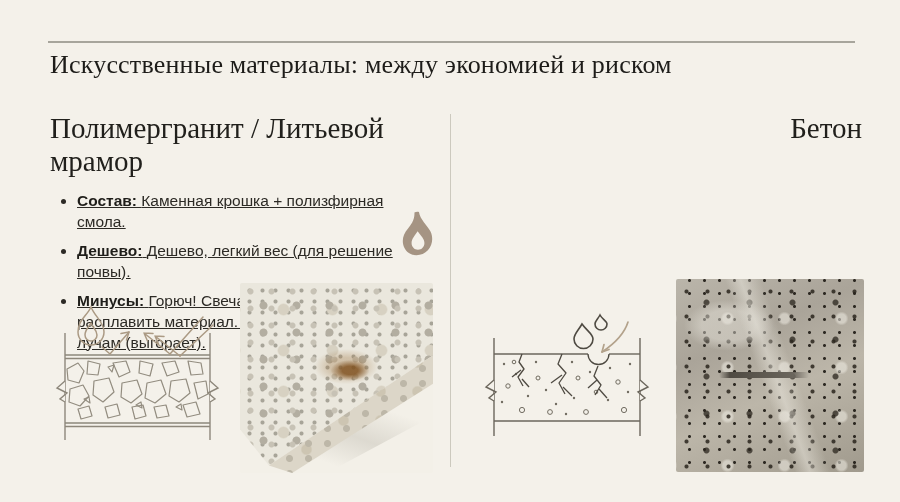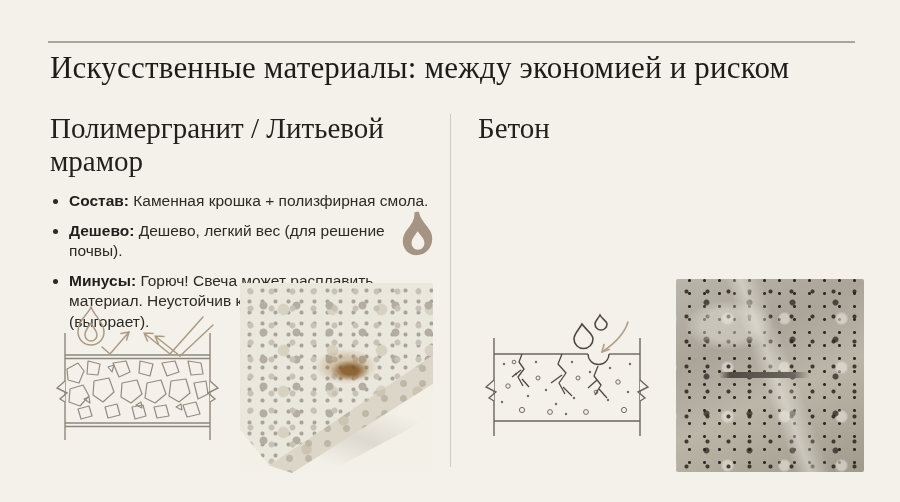--- a/index.html
+++ b/index.html
@@ -4,31 +4,31 @@
 <style>
   html,body{margin:0;padding:0;background:#f4f1ea;}
   .canvas{
     position:relative;width:900px;height:502px;background:#f4f1ea;
     font-family:"Liberation Sans",sans-serif;color:#2c2a25;overflow:hidden;
     border-radius:12px;
   }
   .top-rule{position:absolute;left:48px;top:41px;width:807px;height:2px;background:#a7a59c;}
   .title{
     position:absolute;left:50px;top:50px;width:820px;margin:0;
-    font-family:"Liberation Serif",serif;font-weight:500;font-size:31px;
+    font-family:"Liberation Serif",serif;font-weight:500;font-size:26px;
     color:#1d1c19;letter-spacing:.2px;
   }
   .col{position:absolute;top:112px;}
   .col-left{left:50px;width:392px;}
-  .col-right{left:478px;width:384px;}
+  .col-right{left:478px;width:384px;text-align:right;}
   .col-heading{
     margin:0 0 13px 0;font-family:"Liberation Serif",serif;font-weight:500;
     font-size:29px;color:#21201c;
   }
-  ul.bullets{list-style:none;margin:1px;padding:0;}
+  ul.bullets{list-style:none;margin:9px;padding:0;text-decoration:underline;}
   ul.bullets li{
     position:relative;padding-left:18px;margin-bottom:9px;
     font-size:15.5px;line-height:1.33;color:#2c2a25;
   }
   ul.bullets li::before{
     content:"";position:absolute;left:2px;top:8px;width:5px;height:5px;
     border-radius:50%;background:#2c2a25;
   }
   .lead{font-weight:bold;color:#1f1e1a;}
   .li-minus{padding-right:54px;}

